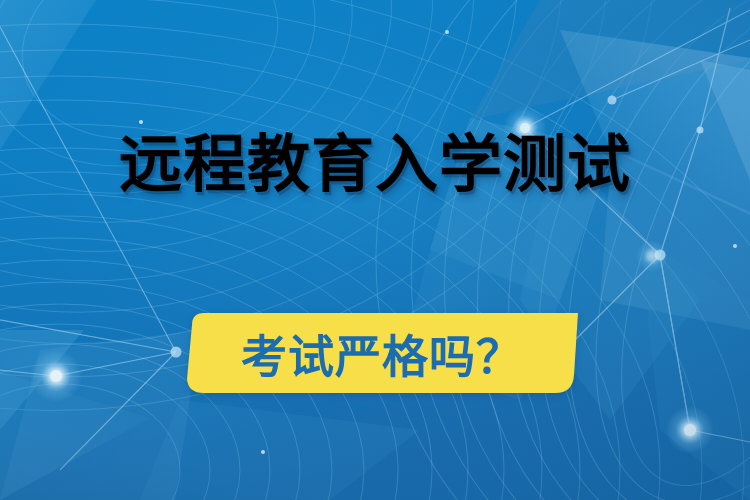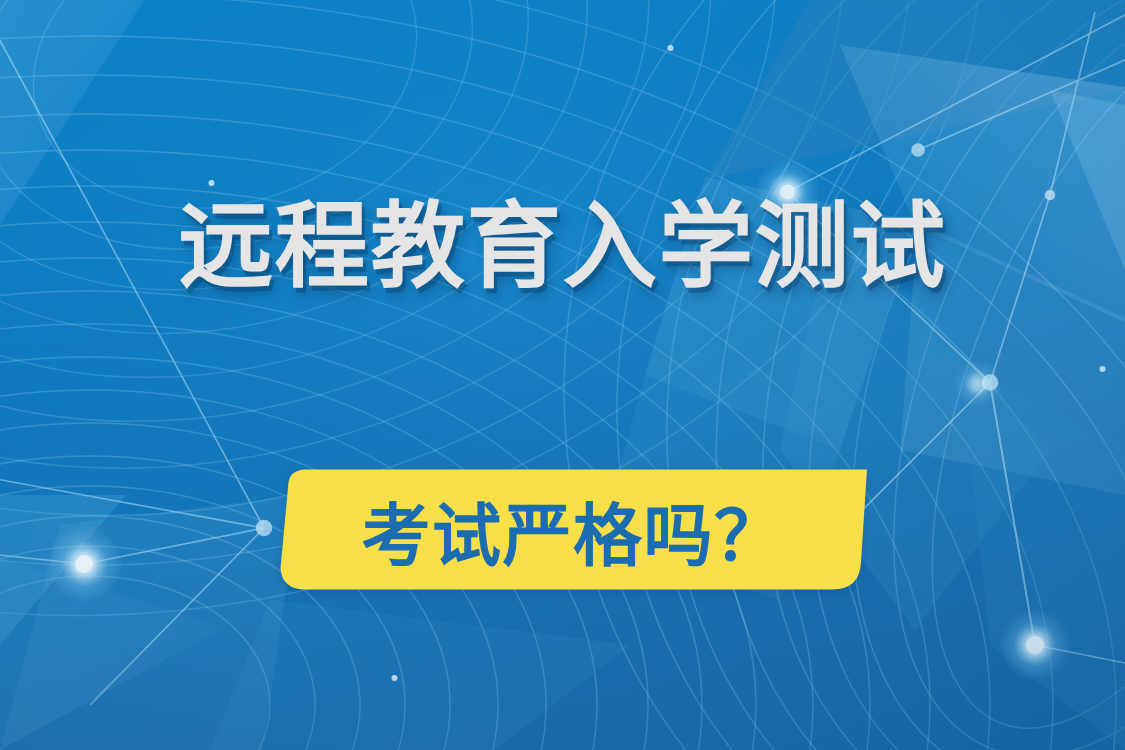--- a/index.html
+++ b/index.html
@@ -34,21 +34,21 @@
     position: absolute;
     left: 0;
     top: 128px;
     width: 750px;
     text-align: center;
     z-index: 20;
     pointer-events: none;
   }
   .headline-line {
     display: block;
-    color: #e5e5e5;
+    color: #000000;
     font-family: "DejaVu Sans", "Liberation Sans", sans-serif;
     font-weight: 700;
     font-size: 62px;
     line-height: 74px;
     letter-spacing: 1px;
     text-shadow:
        2px 3px 0 rgba(8, 60, 105, 0.38),
        3px 5px 7px rgba(6, 45, 85, 0.35);
     white-space: nowrap;
   }

